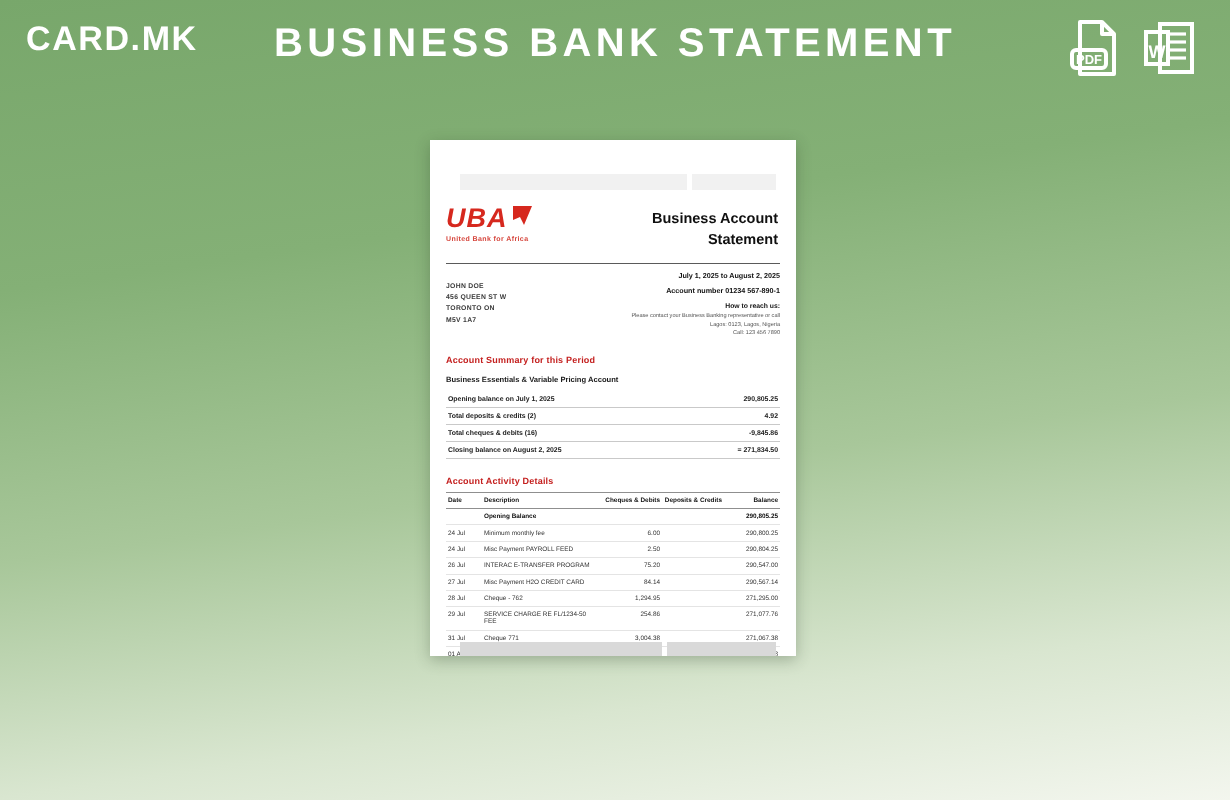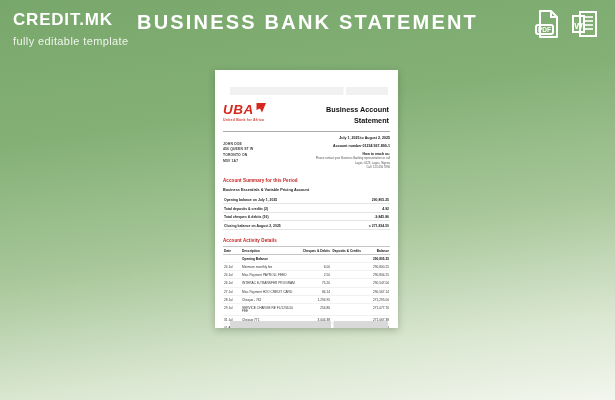--- a/index.html
+++ b/index.html
@@ -81,22 +81,21 @@
   .bar-bottom .seg { height: 14px; background: #d9d9d9; }
   .bar-bottom .seg1 { flex: 2.4; }
   .bar-bottom .seg2 { flex: 1.3; }
 </style>
 </head>
 <body>
 
 <div class="stage">
 
   <div class="brand">
-    <div class="brand-name">CREDIT.MK</div>
-    <div class="brand-tagline">fully editable template</div>
+    <div class="brand-name">CARD.MK</div>
   </div>
 
   <h1 class="page-title">BUSINESS BANK STATEMENT</h1>
 
   <div class="format-icons">
     <div class="icon-btn" title="PDF">
       <svg viewBox="0 0 28 30">
         <path d="M6 2 h11 l6 6 v20 h-17 z" fill="none" stroke="#ffffff" stroke-width="2" stroke-linejoin="round"></path>
         <path d="M17 2 v6 h6" fill="none" stroke="#ffffff" stroke-width="2" stroke-linejoin="round"></path>
         <rect x="2" y="16" width="17" height="9" rx="2" fill="none" stroke="#ffffff" stroke-width="2"></rect>

